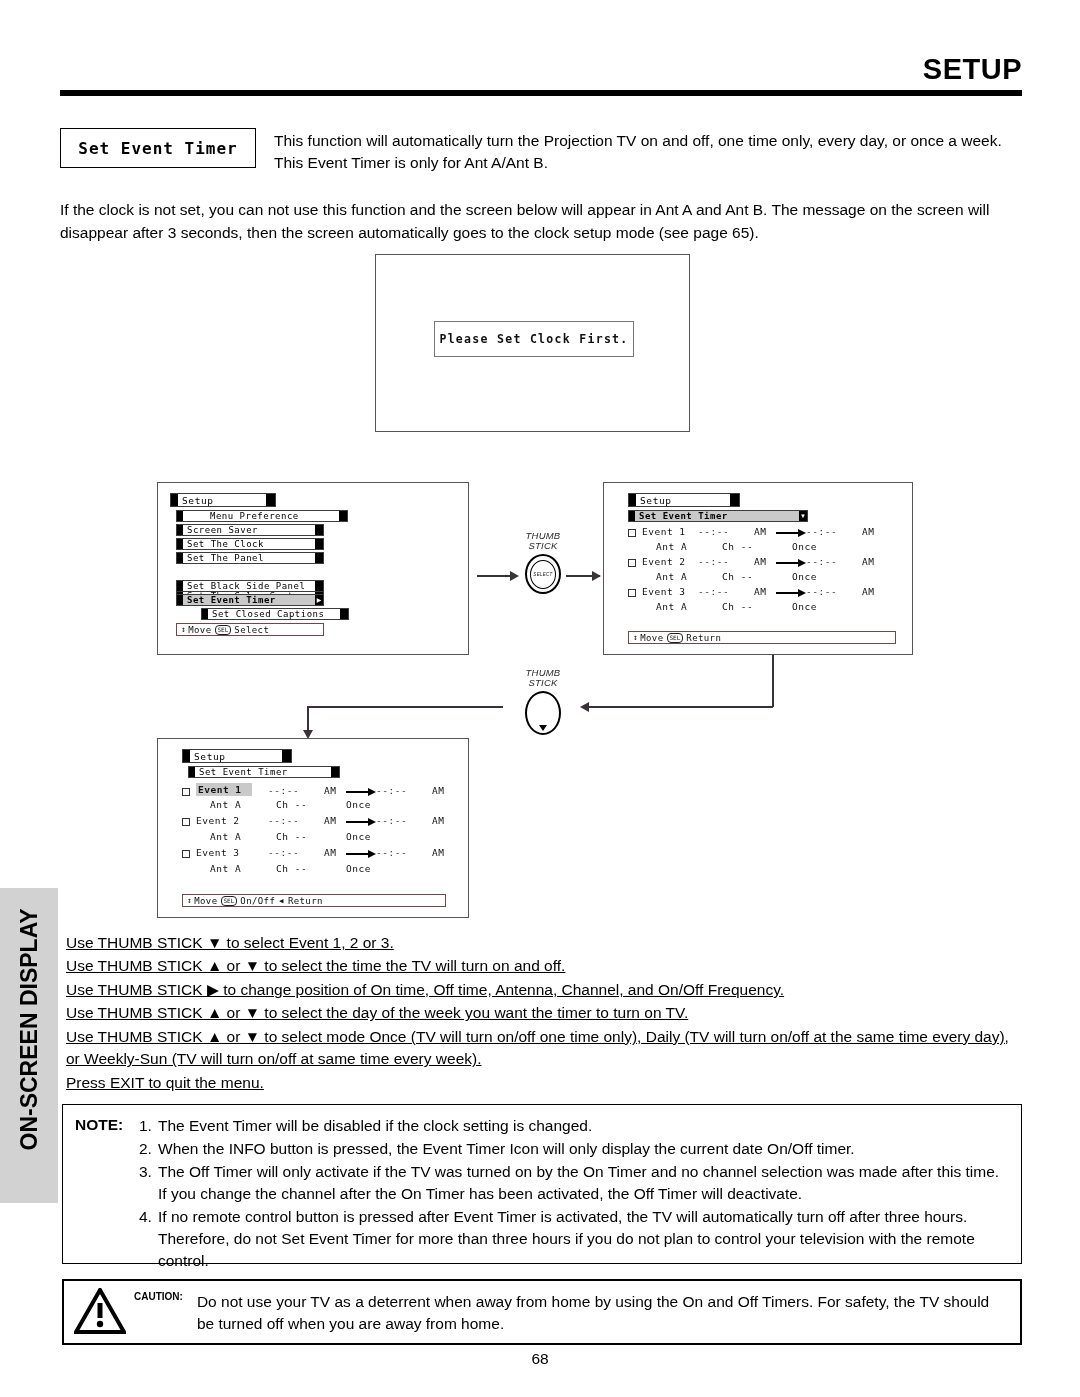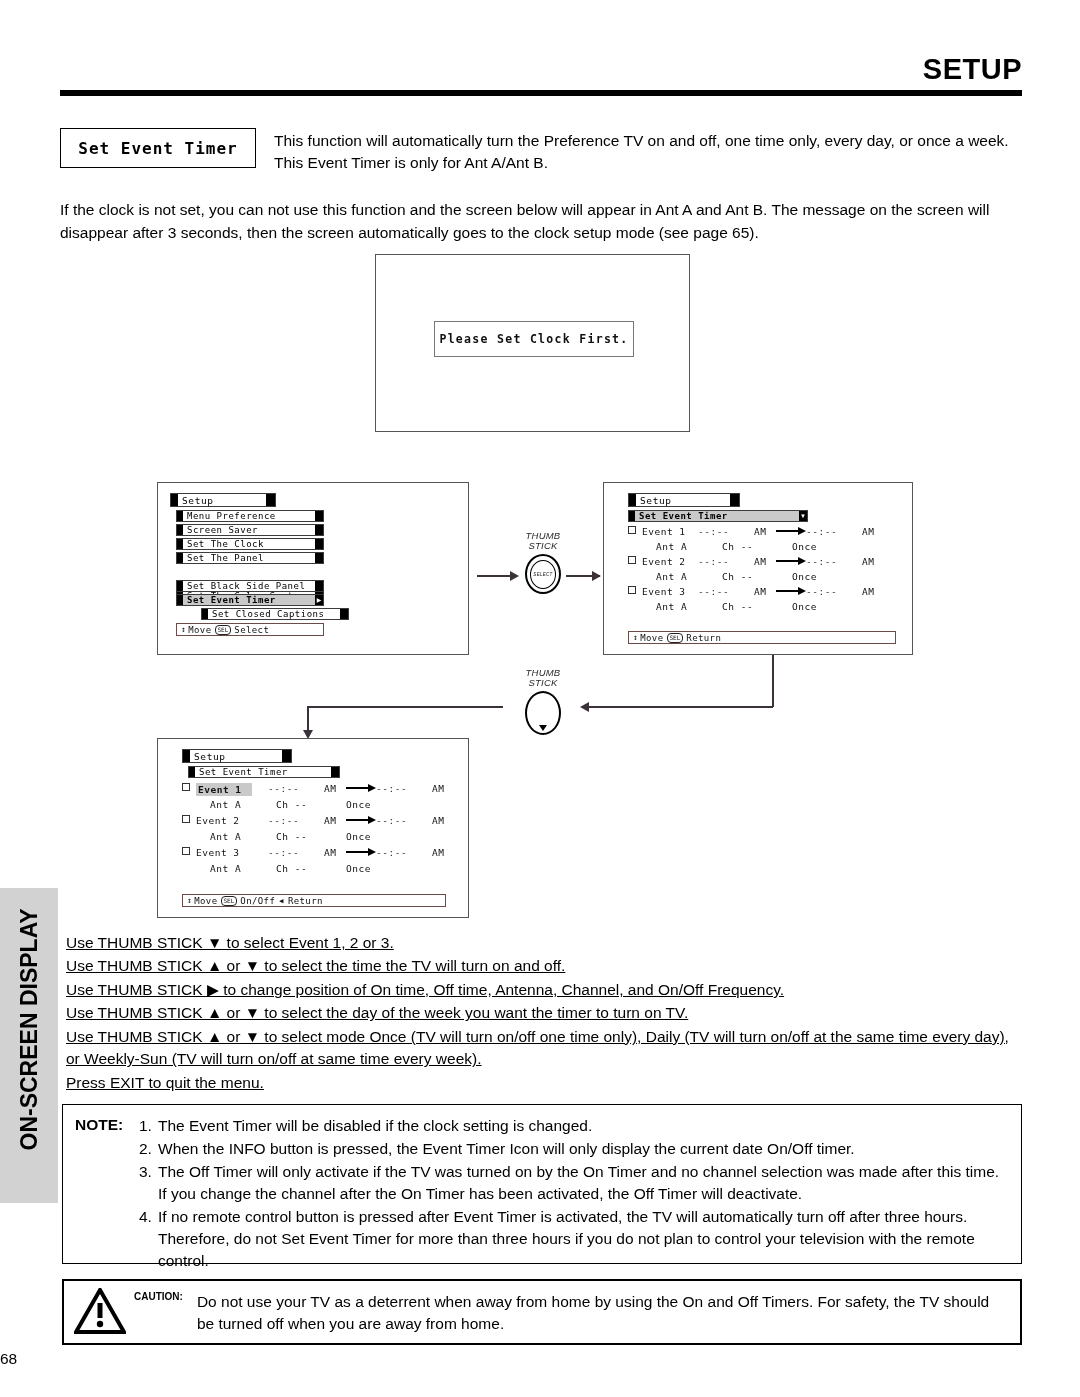--- a/index.html
+++ b/index.html
@@ -106,21 +106,21 @@
   }
   .sel-key{
     display:inline-block; border:1px solid #222; border-radius:4px;
     font-size:6px; padding:0 2px; margin:0 3px; line-height:8px;
     vertical-align:middle; letter-spacing:0;
   }
   .ud-glyph{ display:inline-block; font-size:8px; line-height:8px; margin-right:2px; }
 
   
   .ev-line{
-    position:absolute; display:flex; align-items:flex-start;
+    position:absolute; display:flex; align-items:flex-end;
     font-family:"DejaVu Sans Mono", monospace; font-size:9.5px;
     letter-spacing:0.5px; white-space:nowrap; color:#111;
   }
   .ev-chk{
     width:8px; height:8px; border:1px solid #333; background:#fff;
     margin-right:6px; flex:0 0 auto;
   }
   .ev-name{ width:56px; flex:0 0 auto; }
   .ev-hl{ background:#c9c9c9; font-weight:bold; padding:1px 2px; }
   .ev-t1{ width:56px; flex:0 0 auto; color:#333; }
@@ -207,55 +207,55 @@
     padding:7px 10px 0 10px;
   }
   #caution-tri{
     width:52px; height:46px; flex:0 0 auto; position:relative; margin-right:8px;
   }
   #caution-tri svg{ display:block; }
   #caution-label{ font-size:10px; font-weight:bold; flex:0 0 auto; padding-top:3px; }
   #caution-text{ font-size:15.5px; line-height:1.42; margin-left:14px; padding-top:3px; }
 
   #page-number{
-    position:absolute; left:0; top:1350px; width:1080px; text-align:left;
+    position:absolute; left:0; top:1350px; width:1080px; text-align:center;
     font-size:15.5px;
   }
 </style>
 </head>
 <body>
 
 <div id="page-header">
   <div id="page-title">SETUP</div>
   <div id="title-rule"></div>
 </div>
 
 <div id="side-tab">
   <div id="side-tab-label">ON-SCREEN DISPLAY</div>
 </div>
 
 <div id="intro-row">
   <div id="set-event-timer-box">Set Event Timer</div>
-  <div id="intro-text">This function will automatically turn the Preference TV on and off, one time only, every day, or once a week.  This Event Timer is only for Ant A/Ant B.</div>
+  <div id="intro-text">This function will automatically turn the Projection TV on and off, one time only, every day, or once a week.  This Event Timer is only for Ant A/Ant B.</div>
 </div>
 <div id="clock-note">If the clock is not set, you can not use this function and the screen below will appear in Ant A and Ant B.  The message on the screen will disappear after 3 seconds, then the screen automatically goes to the clock setup mode (see page 65).</div>
 
 <div id="tv-screen">
   <div id="clock-msg-box">Please Set Clock First.</div>
 </div>
 
 <div class="osd-panel" id="panel-setup">
   <div class="osd-inner">
     <div class="osd-titlebar" style="left:12px; top:10px; width:106px;">
       <span class="cap-l"></span>
       <span class="txt">Setup</span>
       <span class="cap-r"></span>
     </div>
 
-    <div class="osd-row" style="left:18px; top:27px; width:148px;">
+    <div class="osd-row" style="left:18px; top:27px; width:172px;gap:23px;">
       <span class="cap-l"></span>
       <span class="txt">Menu Preference</span>
       <span class="cap-r"></span>
     </div>
     <div class="osd-row" style="left:18px; top:41px; width:148px;">
       <span class="cap-l"></span>
       <span class="txt">Screen Saver</span>
       <span class="cap-r"></span>
     </div>
     <div class="osd-row" style="left:18px; top:55px; width:148px;">

